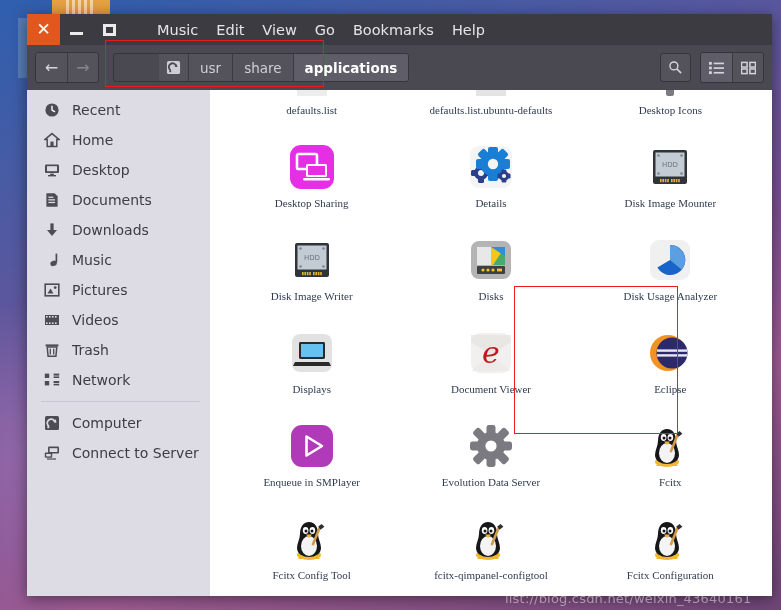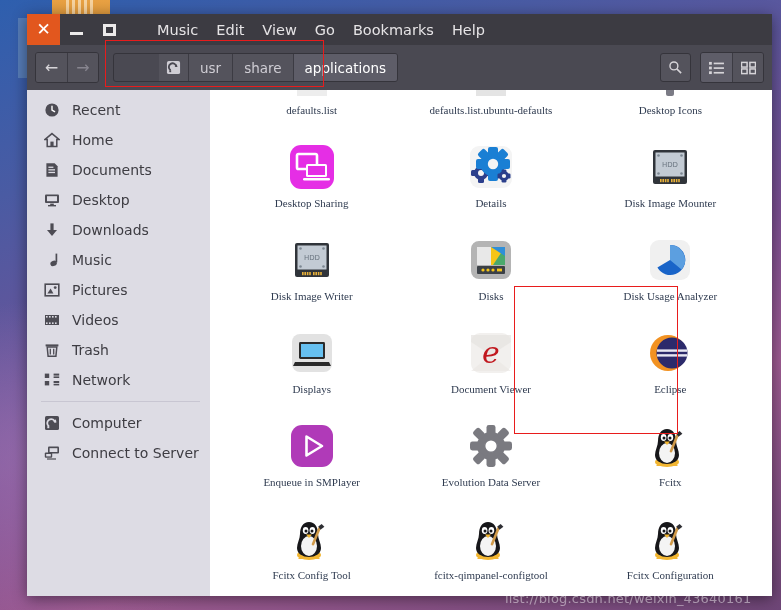--- a/index.html
+++ b/index.html
@@ -81,21 +81,21 @@
     border: 1px solid #35343b; border-radius: 3px; overflow: hidden; height: 29px; padding-left: 45px;
   }
   .crumb {
     display: flex; align-items: center; justify-content: center;
     padding: 0 11px; height: 100%;
     background: #54535c; color: #cfcdd4; font-size: 13.5px; cursor: pointer;
     white-space: nowrap;
   }
   .crumb + .crumb { border-left: 1px solid #3c3b43; }
   .crumb.icon-crumb { padding: 0 7px; }
-  .crumb.active { background: #5e5d68; color: #fff; font-weight: normal; }
+  .crumb.active { background: #5e5d68; color: #fff; font-weight: bold; }
 
   #toolbar-right { margin-left: auto; display: flex; align-items: center; gap: 9px; }
   .tbtn {
     width: 31px; height: 29px; background: #54535c; border: 1px solid #35343b;
     border-radius: 3px; display: flex; align-items: center; justify-content: center;
     color: #d6d4d8; cursor: pointer;
   }
   .viewgroup { display: flex; border: 1px solid #35343b; border-radius: 3px; overflow: hidden; }
   .viewgroup .tbtn { border: none; border-radius: 0; }
   .viewgroup .tbtn + .tbtn { border-left: 1px solid #3c3b43; }
@@ -256,39 +256,39 @@
               <path d="M8 1.6 L15 7.5 H12.8 V14.4 H3.2 V7.5 H1 Z" fill="none" stroke="#4d4c54" stroke-width="1.5"></path>
               <rect x="6.4" y="9.6" width="3.2" height="4.8" fill="#4d4c54"></rect>
             </svg>
         </span>
         <span>Home</span>
       </div>
 
       <div class="side-item">
         <span class="side-icon">
           <svg width="16" height="16" viewBox="0 0 16 16">
+              <rect x="1" y="2.4" width="14" height="8.6" rx="1" fill="#4d4c54"></rect>
+              <rect x="3" y="4.2" width="10" height="5" fill="#dddce4"></rect>
+              <rect x="6.2" y="11.6" width="3.6" height="1.4" fill="#4d4c54"></rect>
+              <rect x="4" y="13" width="8" height="1.4" fill="#4d4c54"></rect>
+            </svg>
+        </span>
+        <span>Desktop</span>
+      </div>
+
+      <div class="side-item">
+        <span class="side-icon">
+          <svg width="16" height="16" viewBox="0 0 16 16">
               <path d="M2.4 1.2 h8.2 l3 3 v10.6 h-11.2 z" fill="#4d4c54"></path>
               <rect x="4.4" y="4.6" width="5" height="1.3" fill="#dddce4"></rect>
               <rect x="4.4" y="7.2" width="6.6" height="1.3" fill="#dddce4"></rect>
               <rect x="4.4" y="9.8" width="6.6" height="1.3" fill="#dddce4"></rect>
             </svg>
         </span>
         <span>Documents</span>
-      </div>
-
-      <div class="side-item">
-        <span class="side-icon">
-          <svg width="16" height="16" viewBox="0 0 16 16">
-              <rect x="1" y="2.4" width="14" height="8.6" rx="1" fill="#4d4c54"></rect>
-              <rect x="3" y="4.2" width="10" height="5" fill="#dddce4"></rect>
-              <rect x="6.2" y="11.6" width="3.6" height="1.4" fill="#4d4c54"></rect>
-              <rect x="4" y="13" width="8" height="1.4" fill="#4d4c54"></rect>
-            </svg>
-        </span>
-        <span>Desktop</span>
       </div>
 
       <div class="side-item">
         <span class="side-icon">
           <svg width="16" height="16" viewBox="0 0 16 16">
               <rect x="6.4" y="1.4" width="3.2" height="7" fill="#4d4c54"></rect>
               <path d="M3 8 L8 14 L13 8 Z" fill="#4d4c54"></path>
             </svg>
         </span>
         <span>Downloads</span>

